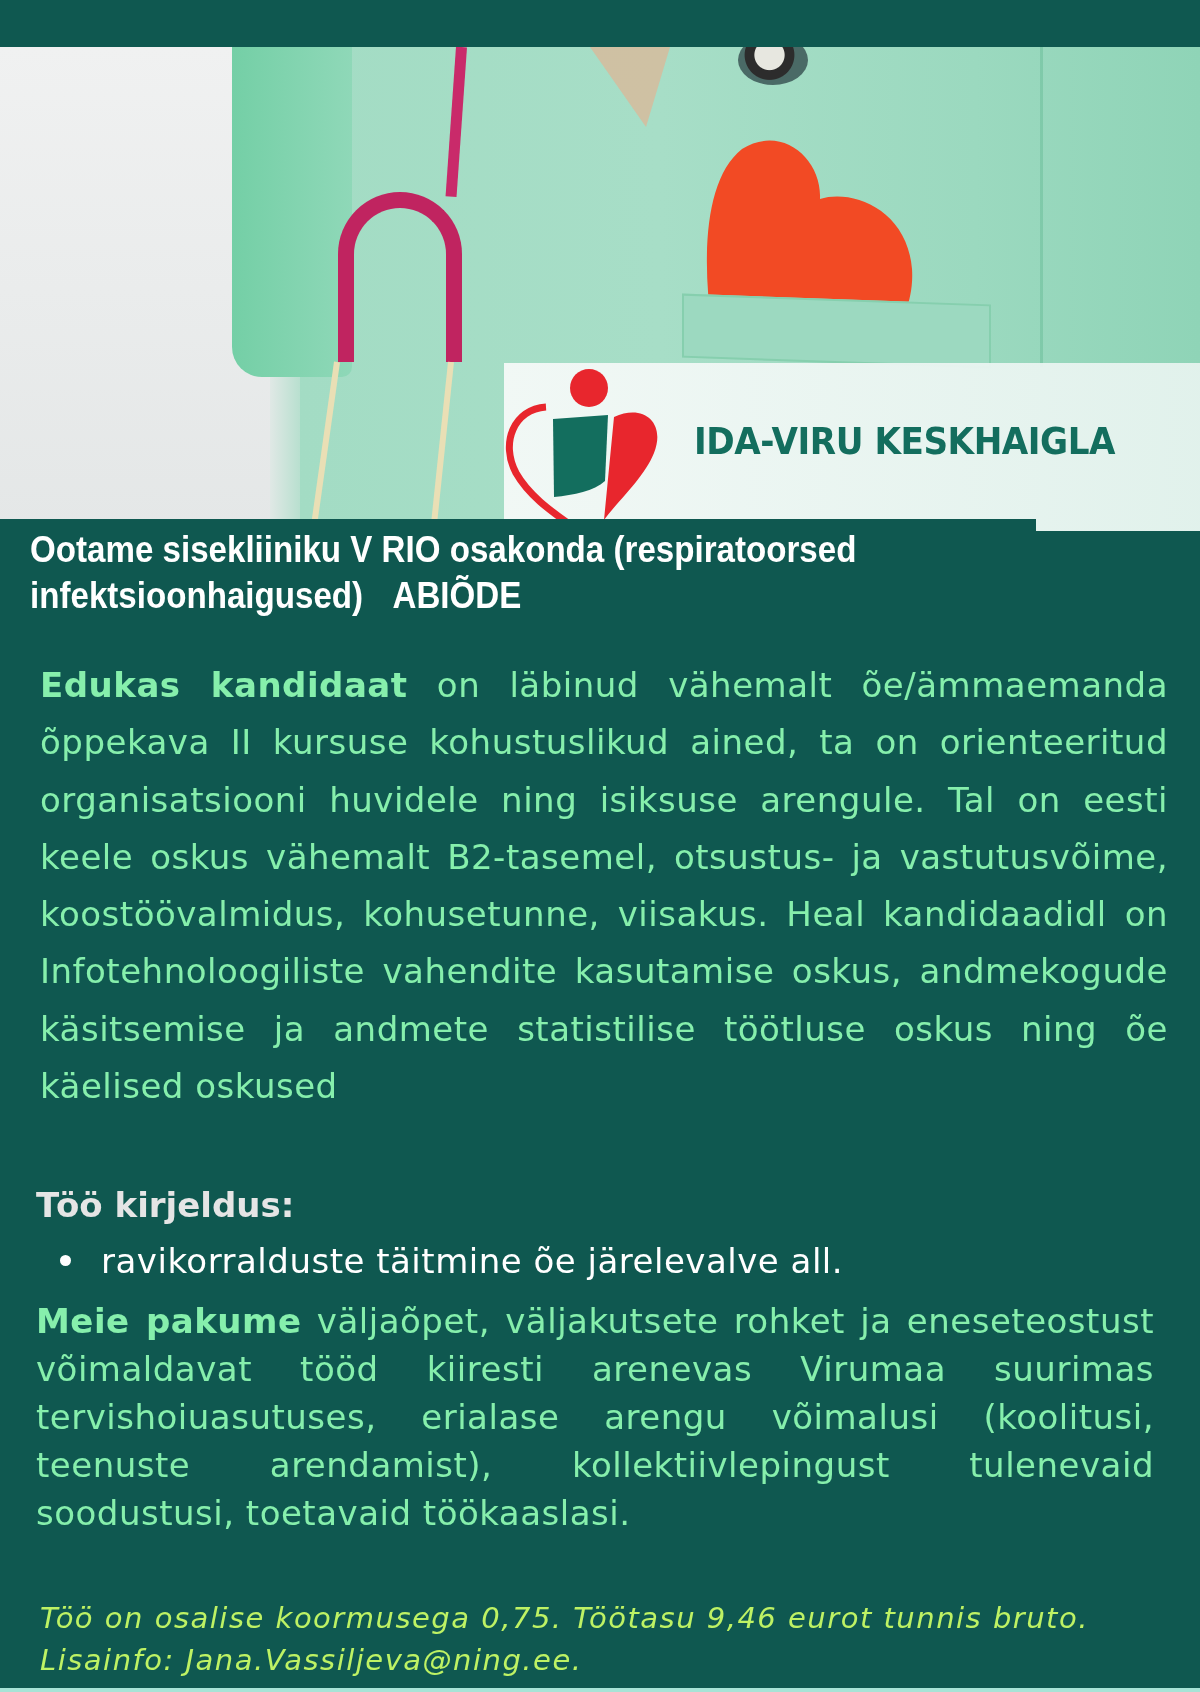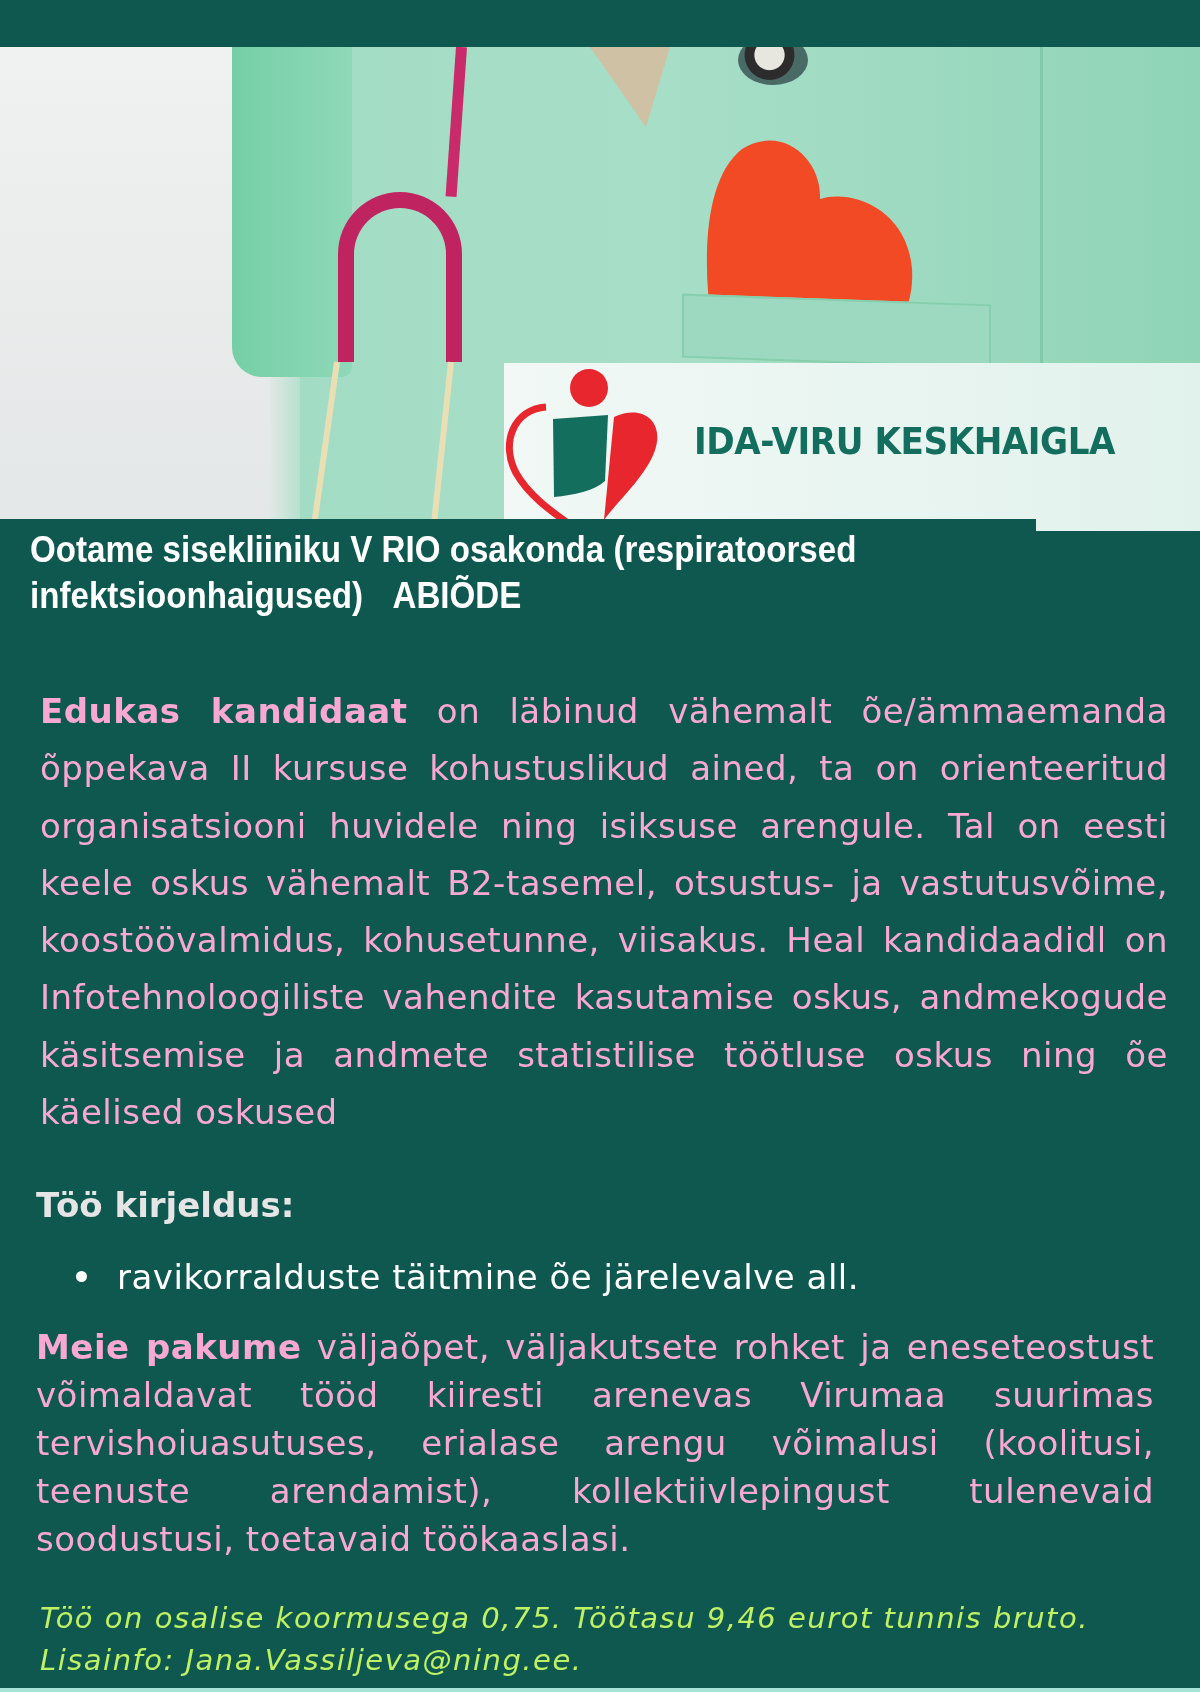--- a/index.html
+++ b/index.html
@@ -48,30 +48,30 @@
   }
   .content { position: absolute; left: 0; top: 519px; width: 1036px; height: 1197px; background: #0f5850; }
   .headline {
     position: absolute; left: 30px; top: 8px; width: 1150px;
     font-family: "Liberation Sans", sans-serif; font-size: 36px; line-height: 46px; color: #ffffff;
     font-weight: bold; transform: scaleX(0.92); transform-origin: left;
   }
   .headline .strong { font-weight: bold; margin-left: 32px; }
   .para {
     position: absolute; left: 40px; width: 1128px;
-    font-family: "DejaVu Sans", sans-serif; font-size: 34px; color: #f9a8d4;
-    text-align: justify; text-align-last: left; letter-spacing: 0.5px; margin-top: 26px;
+    font-family: "DejaVu Sans", sans-serif; font-size: 34px; color: #86efac;
+    text-align: justify; text-align-last: left; letter-spacing: 0.5px;
   }
   .p1 { top: 138px; line-height: 57.3px; }
   .p1 b, .p3 b { font-weight: bold; }
   .section-h {
     position: absolute; left: 36px; top: 666px;
     font-family: "DejaVu Sans", sans-serif; font-weight: bold; font-size: 34px; color: #e5e5e5;
   }
-  .bullets { position: absolute; left: 60px; top: 722px; margin: 16px; padding: 0; list-style: none; }
+  .bullets { position: absolute; left: 60px; top: 722px; margin: 0; padding: 0; list-style: none; }
   .bullets li { font-family: "DejaVu Sans", sans-serif; font-size: 34px; color: #fff; letter-spacing: 0.5px; }
   .bullet-dot { display: inline-block; width: 11px; height: 11px; border-radius: 50%; background: #fff;
     margin-right: 30px; vertical-align: middle; position: relative; top: -3px; }
   .p3 { left: 36px; width: 1118px; top: 778px; line-height: 48px; }
   .footer-note {
     position: absolute; left: 40px; top: 1078px; width: 1130px;
     font-family: "DejaVu Sans", sans-serif; font-style: italic; font-size: 29px; line-height: 42px;
     color: #bef264; letter-spacing: 1.5px;
   }
   .bottom-line { position: absolute; left: 0; top: 1688px; width: 1200px; height: 4px; background: #a7e3d6; }

